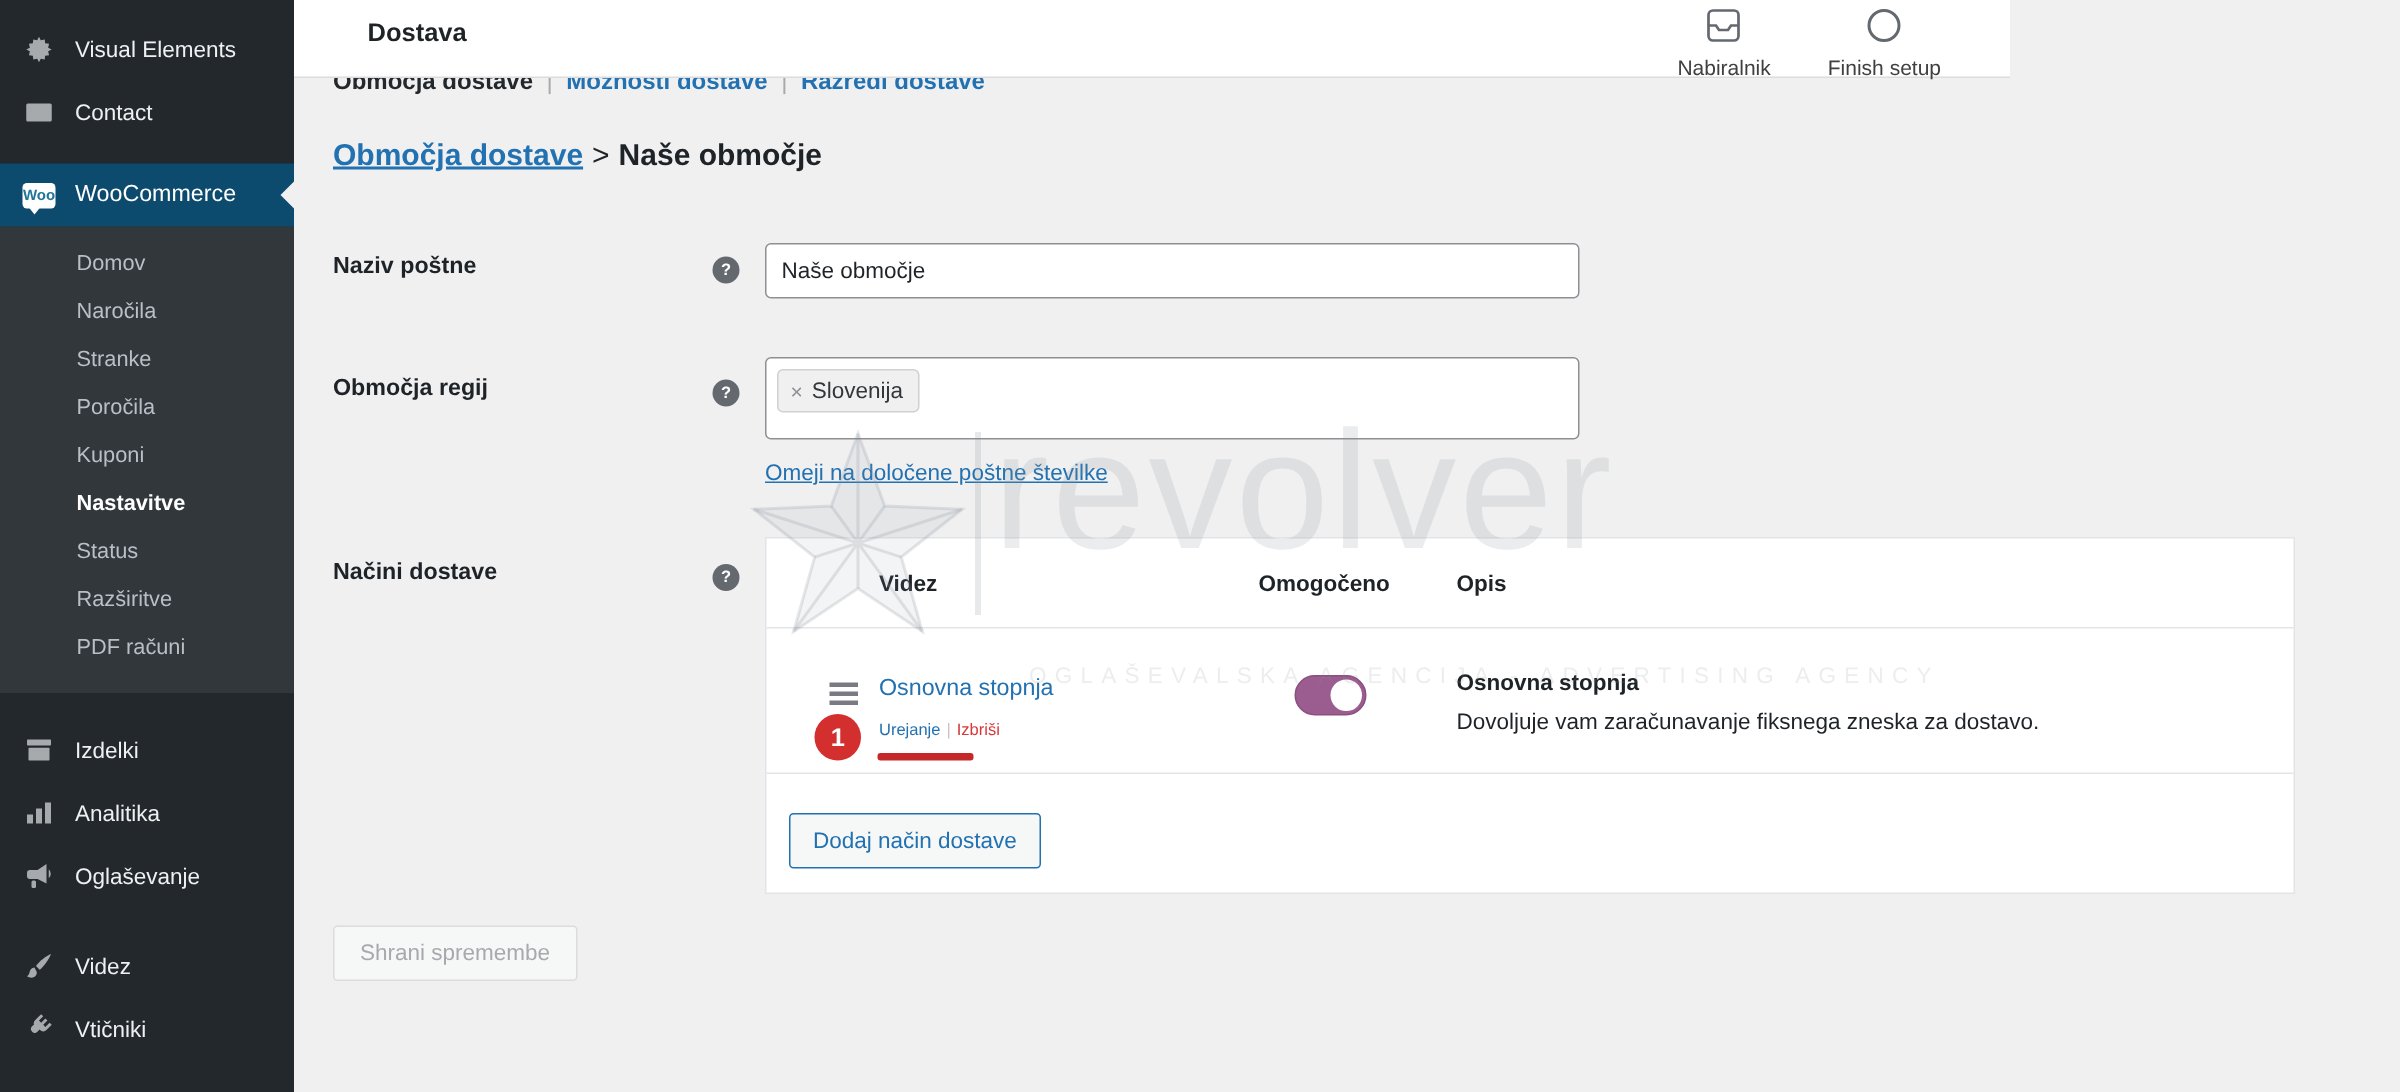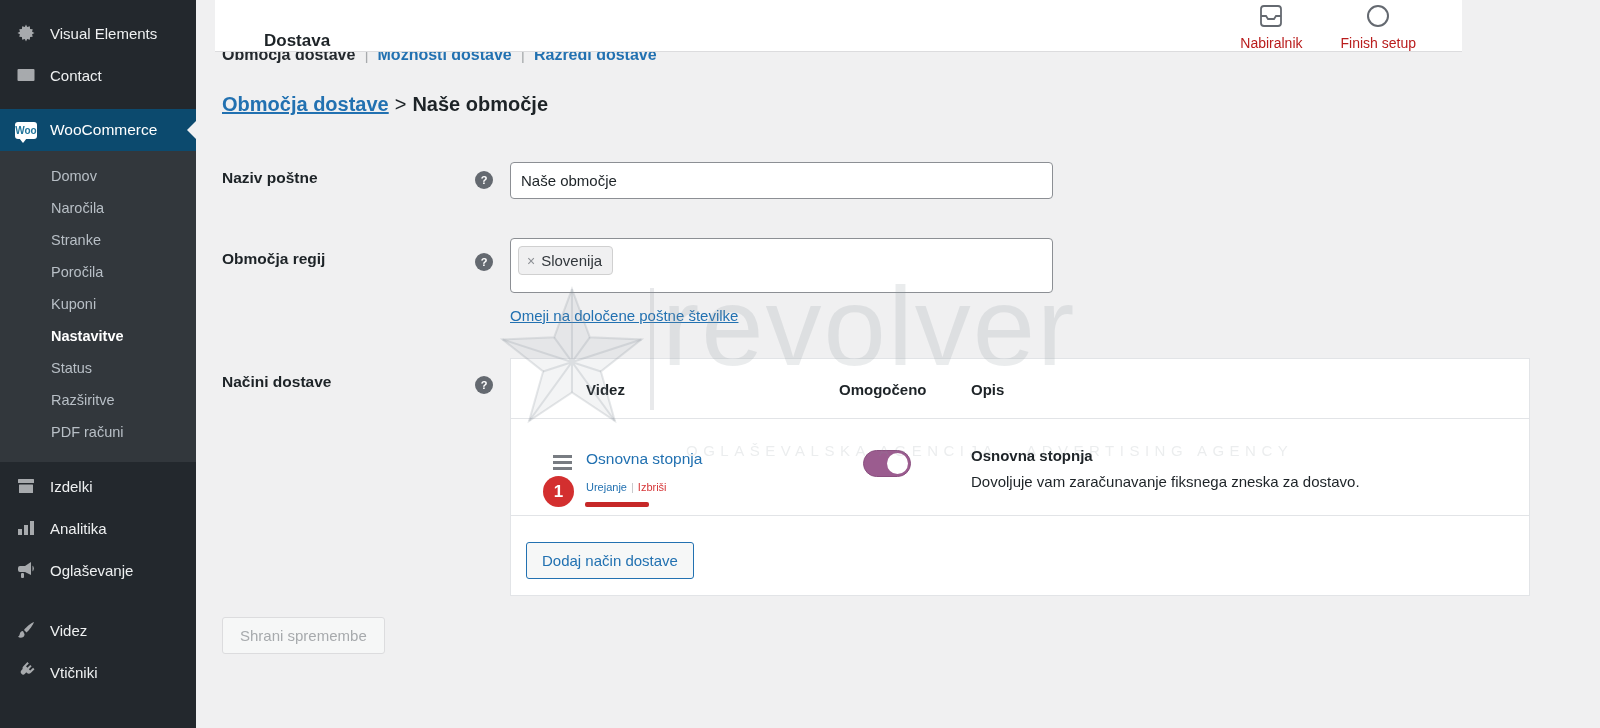--- a/index.html
+++ b/index.html
@@ -14,32 +14,32 @@
   .menu-item.active-woo { background:#0c4a6e; color:#fff; position:relative; font-size:15.5px; }
   .menu-item.active-woo::after { content:""; position:absolute; right:0; top:50%; margin-top:-9px;
       border-top:9px solid transparent; border-bottom:9px solid transparent; border-right:9px solid #f0f0f1; }
   .woo-badge { background:#fff; color:#21759b; font-weight:bold; font-size:10px; border-radius:3px;
       width:26px; height:17px; display:flex; align-items:center; justify-content:center; position:relative; }
   .woo-badge::after { content:""; position:absolute; left:4px; bottom:-4px;
       border-left:4px solid transparent; border-right:4px solid transparent; border-top:5px solid #fff; }
   .submenu { background:#32373c; padding:9px 0 14px 0; }
   .submenu-item { padding:8px 0 8px 51px; font-size:14.5px; color:#b8bfc6; cursor:pointer; }
   .submenu-item.current { color:#fff; font-weight:bold; }
-  .sidebar-group2 { padding-top:3px; }
+  .sidebar-group2 { padding-top:17px; }
   .group-gap { height:18px; }
   svg.micon { width:20px; height:20px; }
   svg.micon * { fill:#a7aaad; }
 
   
-  .topbar { position:absolute; left:196px; top:0; width:1247px; height:52px; background:#fff; z-index:10;
-      border-bottom:1px solid #dcdcde; display:flex; align-items:flex-end;margin-left:19px; }
+  .topbar { position:absolute; left:196px; top:0; width:1144px; height:52px; background:#fff; z-index:10;
+      border-bottom:1px solid #dcdcde; display:flex; align-items:flex-start; }
   .topbar-title { margin:12px 0 0 49px; font-size:17px; font-weight:bold; color:#1d2327; }
   .topbar-actions { margin-left:auto; margin-right:46px; display:flex; gap:38px; padding-top:4px; }
   .topbar-action { display:flex; flex-direction:column; align-items:center; gap:2px; cursor:pointer; }
-  .topbar-action .ta-label { font-size:14px; color:#b91c1c; }
+  .topbar-action .ta-label { font-size:14px; color:#404040; }
   svg.ticon { width:26px; height:26px; }
 
   
   .content { position:absolute; left:196px; top:52px; width:1404px; height:676px; background:#f0f0f1; overflow:hidden; }
 
   .tabs { position:absolute; left:26px; top:0; height:21px; overflow:hidden; }
   .tabs-inner { display:flex; gap:9px; font-size:16px; margin-top:-6px; white-space:nowrap; align-items:baseline; }
   .tab { color:#2271b1; font-weight:600; cursor:pointer; }
   .tab.active { color:#23282d; font-weight:bold; }
   .tab-sep { color:#a7aaad; font-weight:400; }

